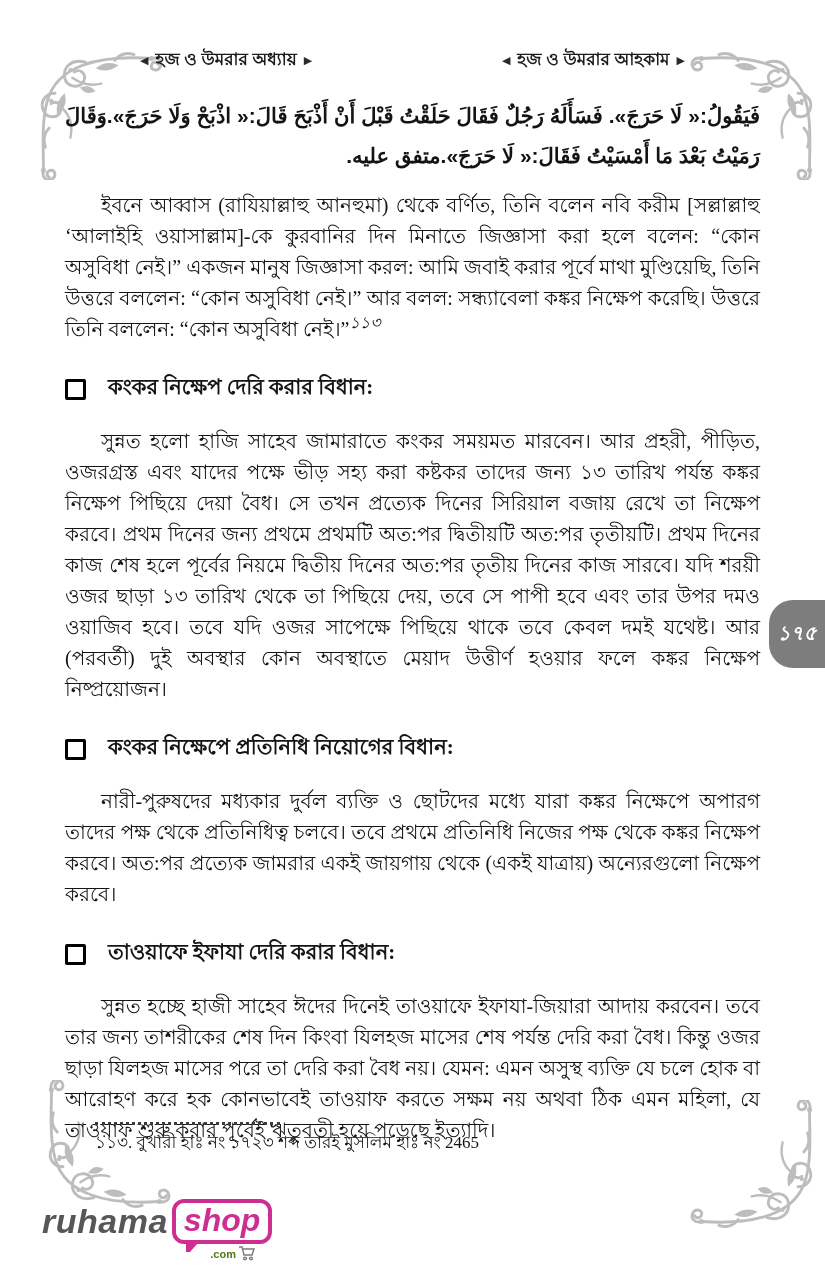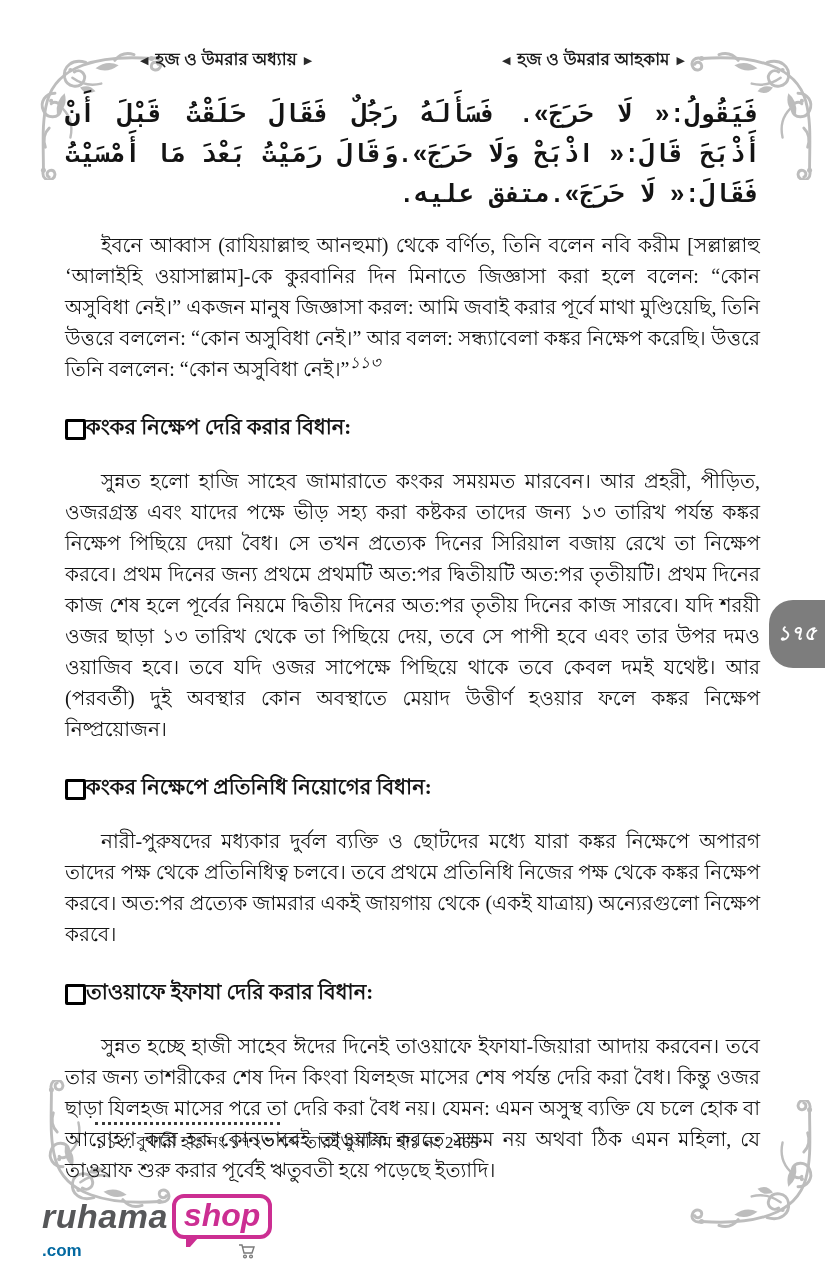--- a/index.html
+++ b/index.html
@@ -25,35 +25,35 @@
     display:flex;justify-content:space-between;
     font-family:"Liberation Sans","DejaVu Sans",sans-serif;
     font-weight:bold;font-size:17px;color:#1c1c1c;
   }
   .header-title{display:flex;align-items:center;gap:7px;white-space:nowrap;}
   .header-arrow{font-size:11px;color:#2a2a2a;}
   
   .content{position:absolute;top:96px;left:65px;width:695px;}
   .arabic{
     direction:rtl;
-    font-family:Liberation Mono, monospace;
+    font-family:Liberation Sans, sans-serif;
     font-weight:bold;
-    font-size:25px;line-height:40px;
+    font-size:21px;line-height:40px;
     text-align:justify;
     margin:0 0 14px 0;
   }
   .para{
     font-size:20px;line-height:31px;
     text-align:justify;
     text-indent:36px;
     margin:0 0 6px 0;
   }
   .fn-ref{font-size:16px;vertical-align:super;line-height:0;font-style:italic;}
   .section-heading{
-    display:flex;align-items:center;gap:0;
+    display:flex;align-items:center;gap:22px;
     font-weight:bold;font-size:21px;
     margin:26px 0 20px 0;
   }
   .square-bullet{
     width:15px;height:15px;
     border:3px solid #000;border-radius:2px;
     flex:0 0 auto;margin-top:2px;
   }
   
   .page-tab{
@@ -88,23 +88,23 @@
     font-size:32px;font-weight:bold;color:#cc2e92;line-height:1.1;
     background:#fff;
   }
   .logo-shop::after{
     content:"";position:absolute;left:10px;bottom:-12px;
     width:0;height:0;
     border-left:4px solid #cc2e92;border-top:9px solid #cc2e92;
     border-right:8px solid transparent;border-bottom:0;
   }
   .logo-com{
-    display:flex;align-items:center;justify-content:space-between;
+    display:flex;align-items:center;justify-content:flex-end;
     gap:2px;margin-top:2px;padding-right:6px;
-    font-size:17px;font-weight:bold;color:#0369a1;
+    font-size:11px;font-weight:bold;color:#4d7c0f;
   }
   .logo-cart svg{display:block;}
   
   .static{user-select:none;}
 </style>
 </head>
 <body>
 
 <div class="page">
 

